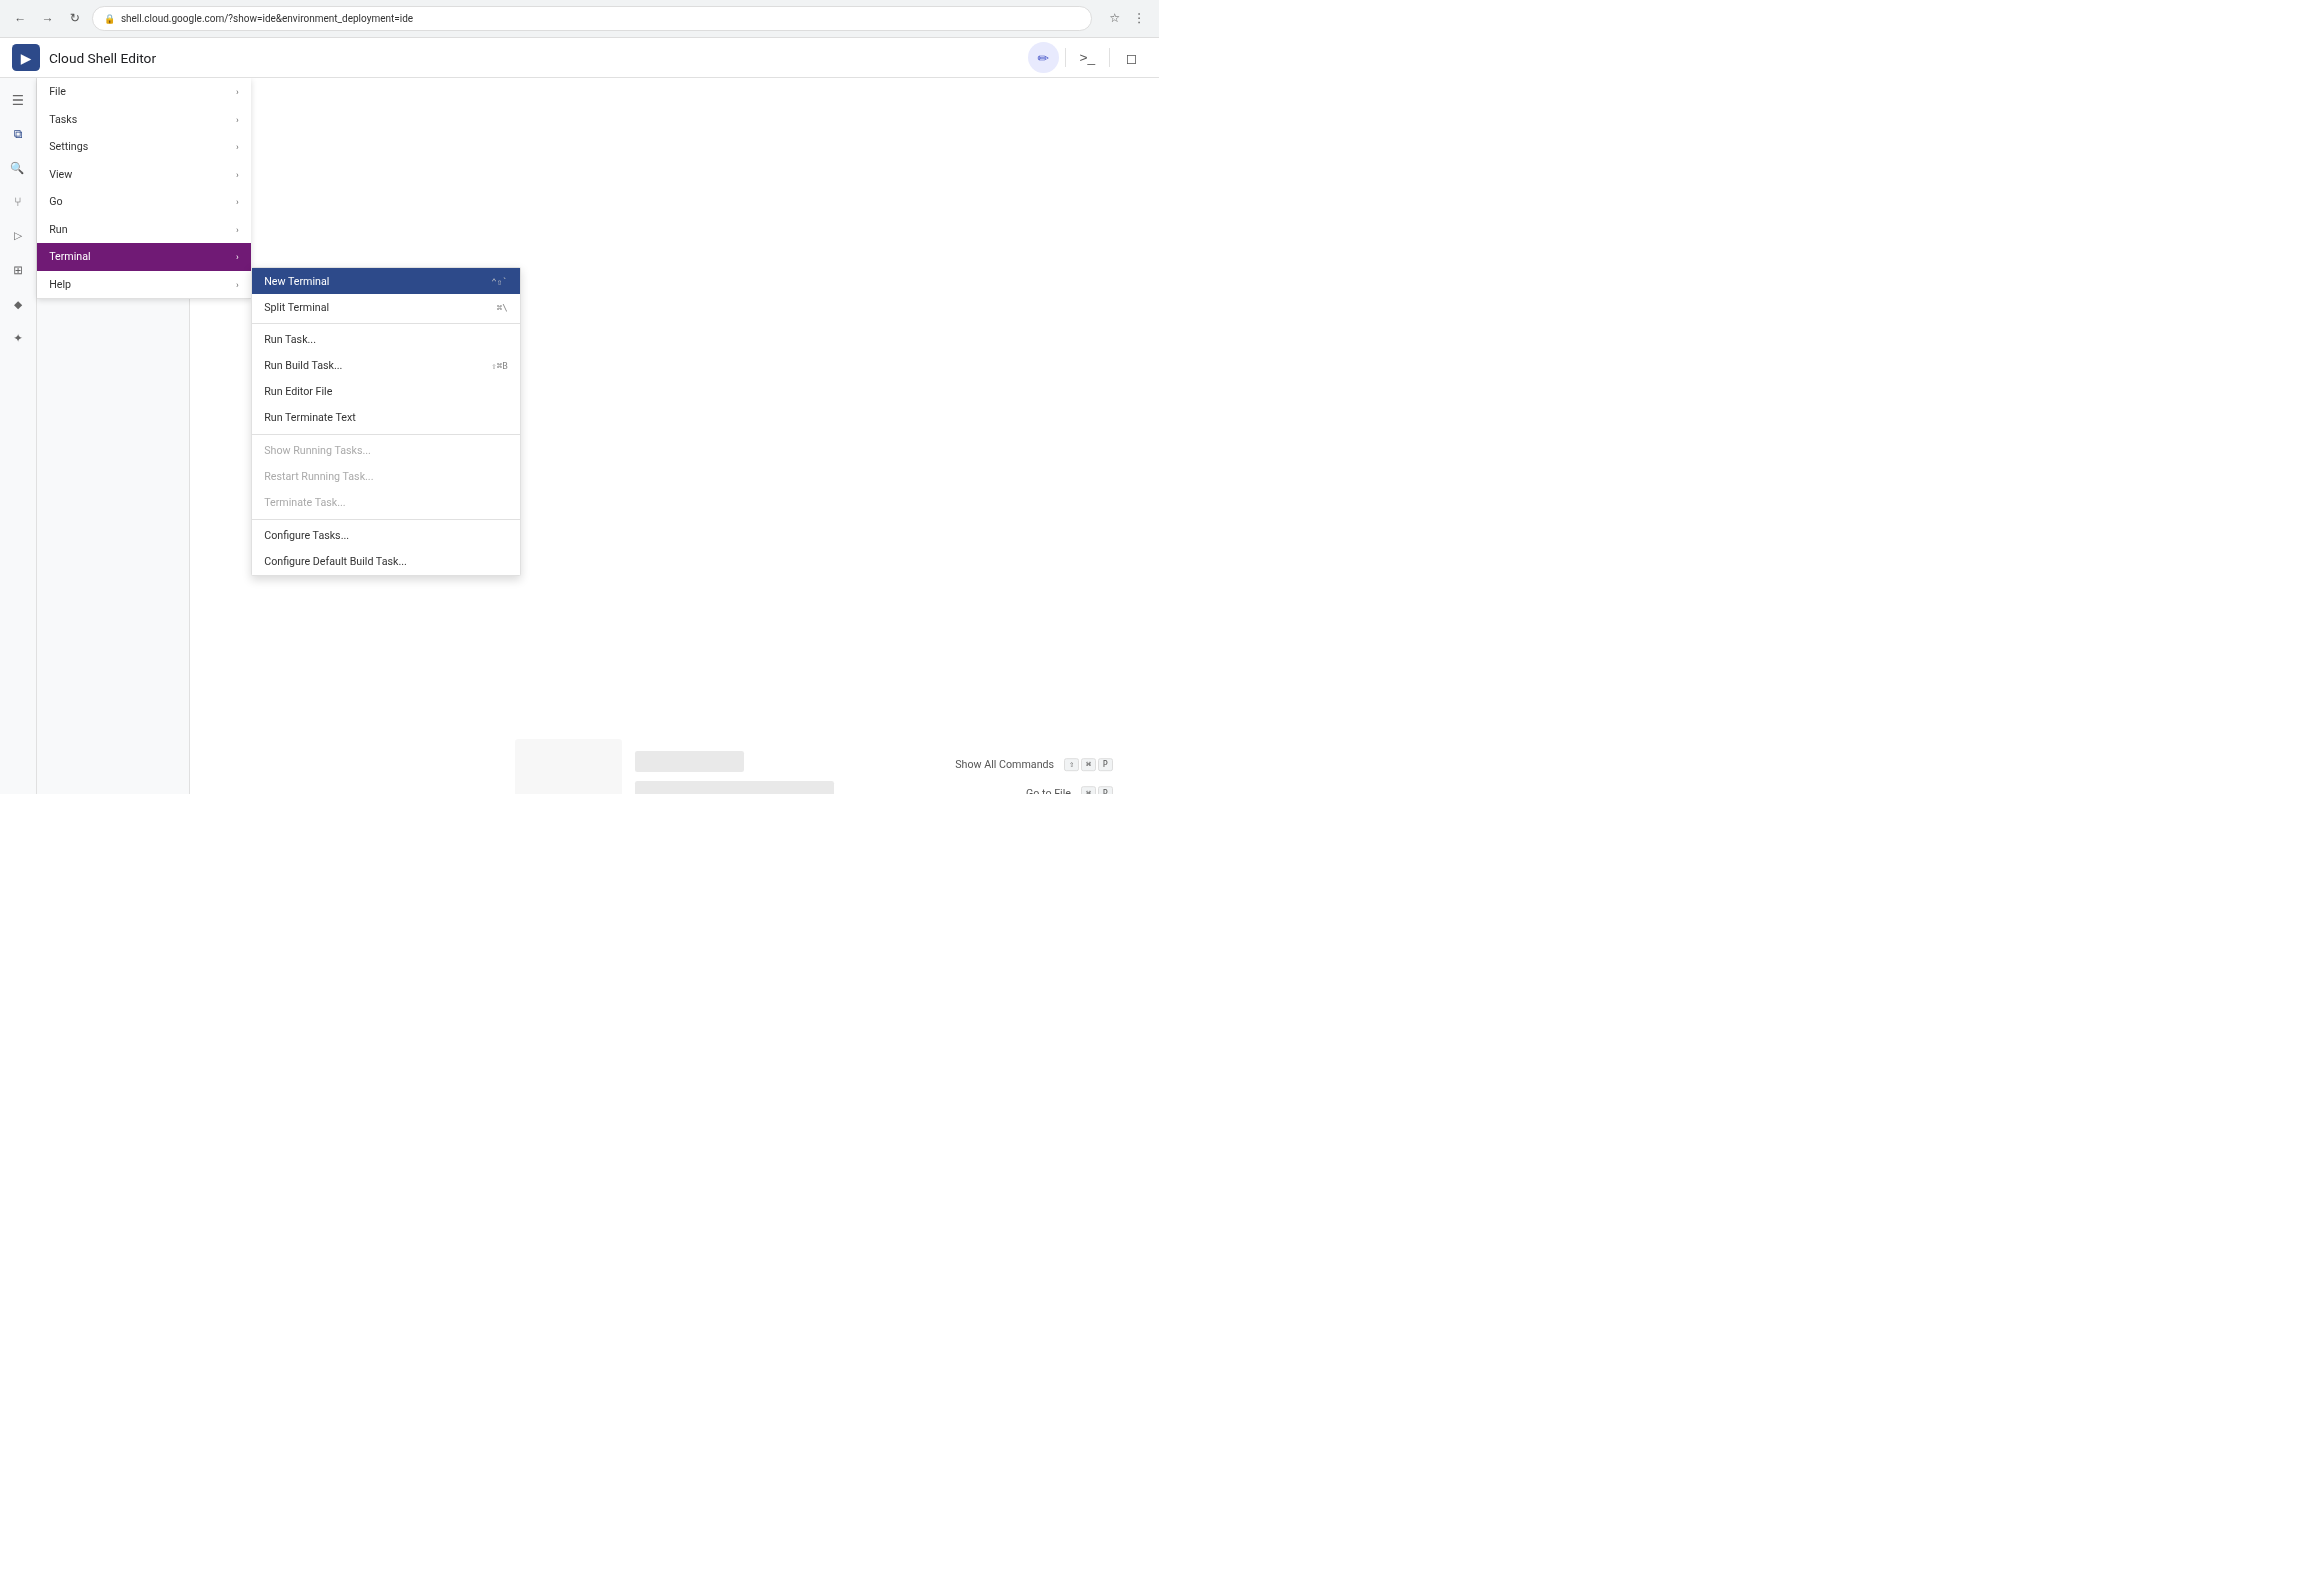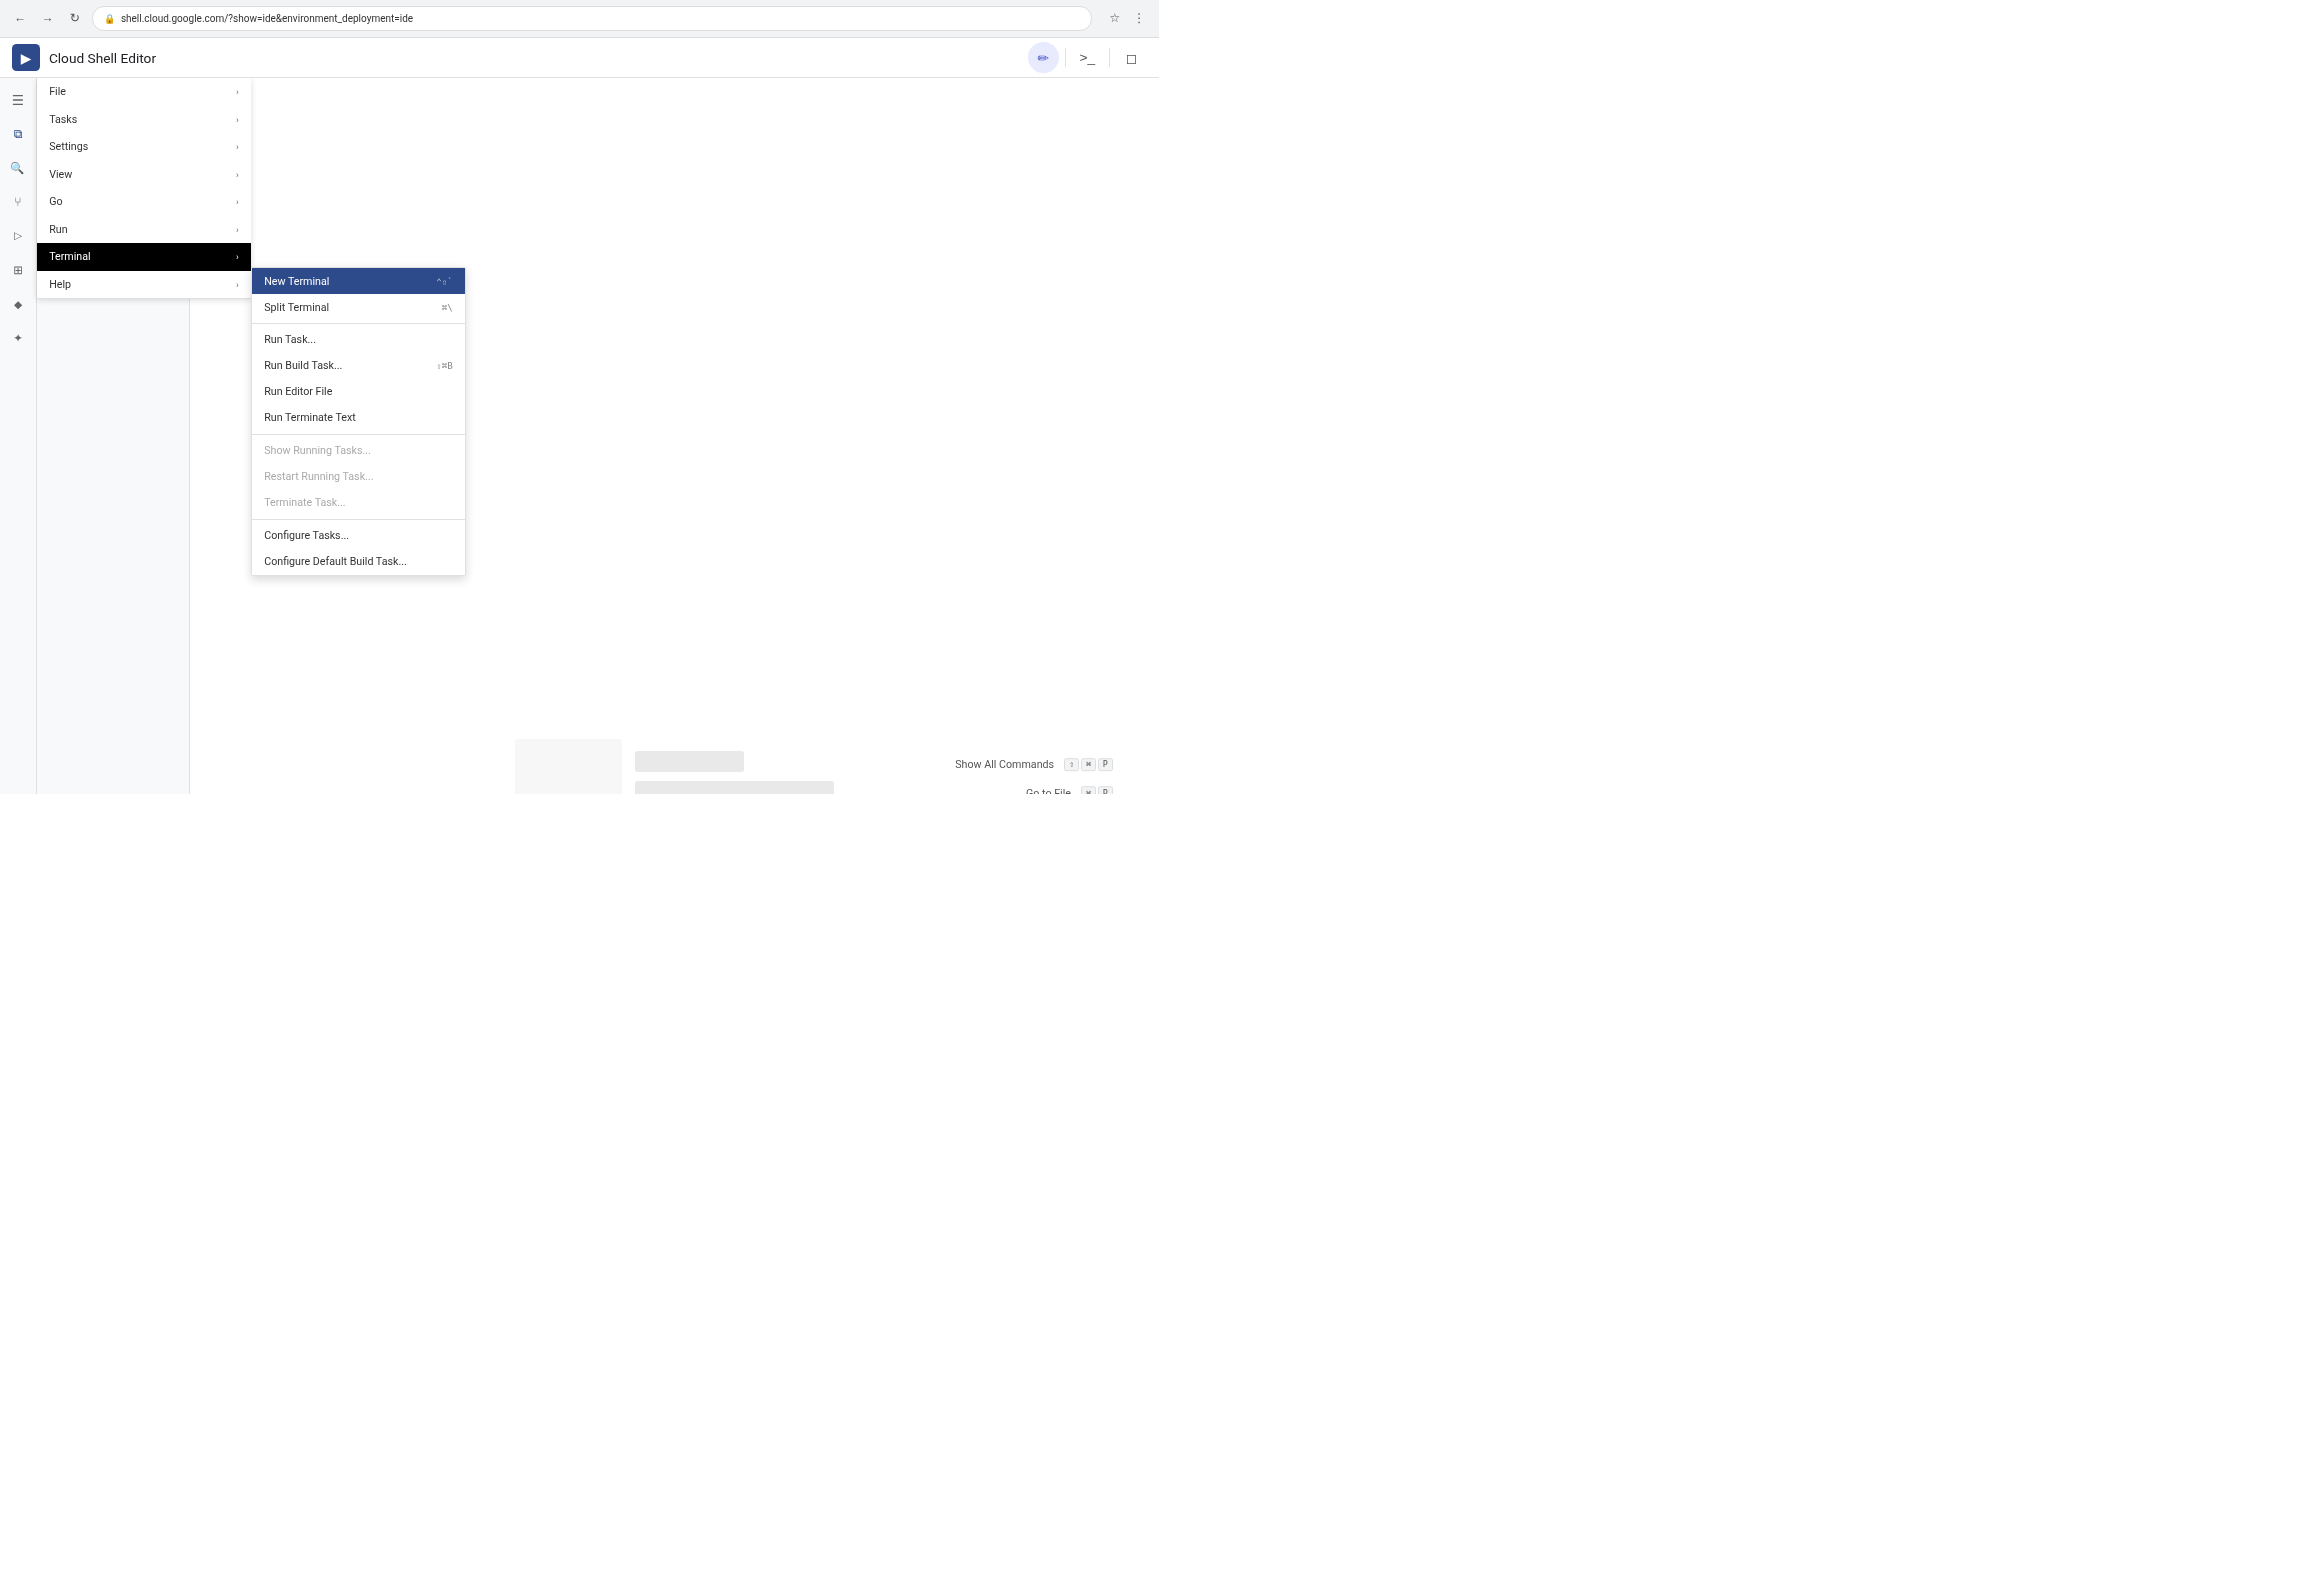--- a/index.html
+++ b/index.html
@@ -178,40 +178,40 @@
       display: flex;
       align-items: center;
       justify-content: space-between;
       padding: 6.1px 12.2px;
       cursor: pointer;
       color: #333;
       font-size: 10.7px;
       min-height: 27.5px;
     }
     .menu-item.active {
-      background: #000000;
+      background: #701a75;
       color: #fff;
     }
     .menu-item .chevron {
       font-size: 9.2px;
       color: #666;
     }
     .menu-item.active .chevron {
       color: #fff;
     }
 
     
     .submenu {
       position: absolute;
       left: 214px;
       top: 189px; 
       background: #fff;
       border: 0.8px solid #e0e0e0;
       box-shadow: 0 3.1px 9.2px rgba(0,0,0,0.15);
-      width: 215px;
+      width: 270px;
       z-index: 200;
       border-radius: 1.5px;
     }
     .submenu-item {
       display: flex;
       align-items: center;
       justify-content: space-between;
       padding: 5.3px 12.2px;
       cursor: pointer;
       color: #333;

